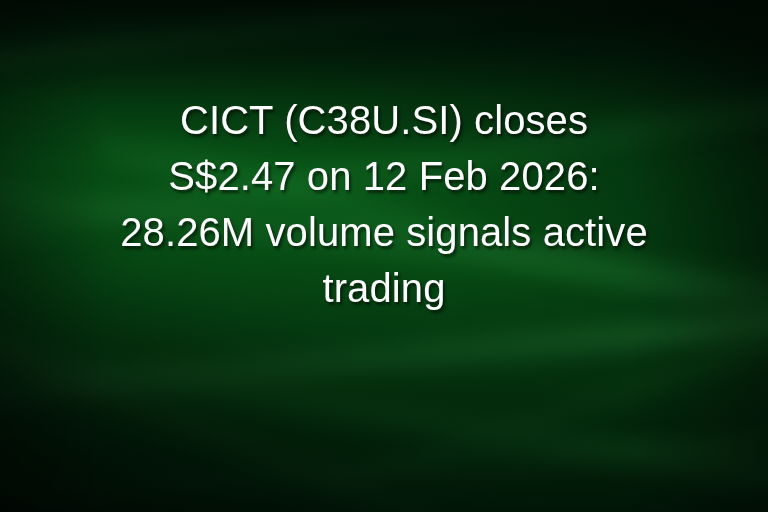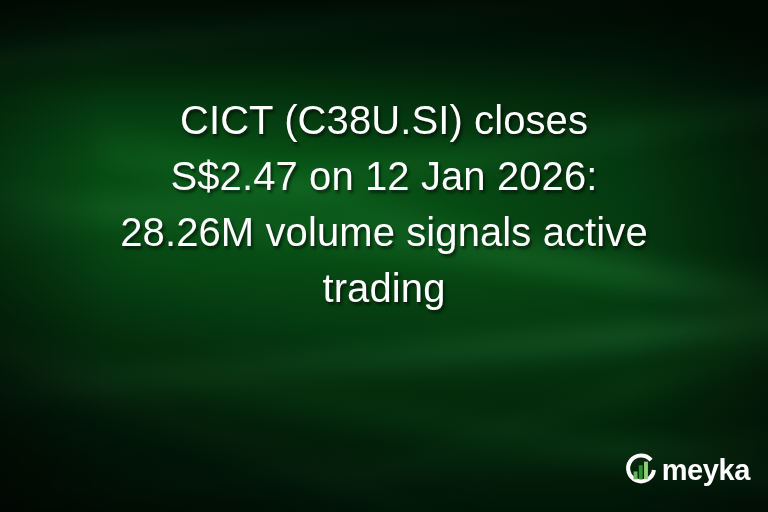--- a/index.html
+++ b/index.html
@@ -180,28 +180,19 @@
     <div class="streak s6"></div>
     <div class="streak s7"></div>
     <div class="streak s8"></div>
     <div class="streak s9"></div>
   </div>
   <div class="bg-layer bg-topdark"></div>
   <div class="bg-layer bg-botdark"></div>
   <div class="bg-layer bg-leftdark"></div>
 
   <div id="headline">CICT (C38U.SI) closes
-S$2.47 on 12 Jan 2026:
+S$2.47 on 12 Feb 2026:
 28.26M volume signals active
 trading</div>
 
 
-  <div id="watermark">
-    <svg width="38" height="38" viewBox="0 0 40 40">
-      <path d="M30.6 9.6 A13.6 13.6 0 1 0 33.6 20" fill="none" stroke="#ffffff" stroke-width="4.3" stroke-linecap="butt"></path>
-      <rect x="12.2" y="21.5" width="4.1" height="8.3" fill="#62b85a"></rect>
-      <rect x="17.7" y="15.0" width="4.1" height="14.8" fill="#2f8f3a"></rect>
-      <rect x="23.2" y="11.2" width="4.1" height="18.6" fill="#8ed17f"></rect>
-    </svg>
-    <span class="wm-text">meyka</span>
-  </div>
 
 </div>
 
 </body></html>

